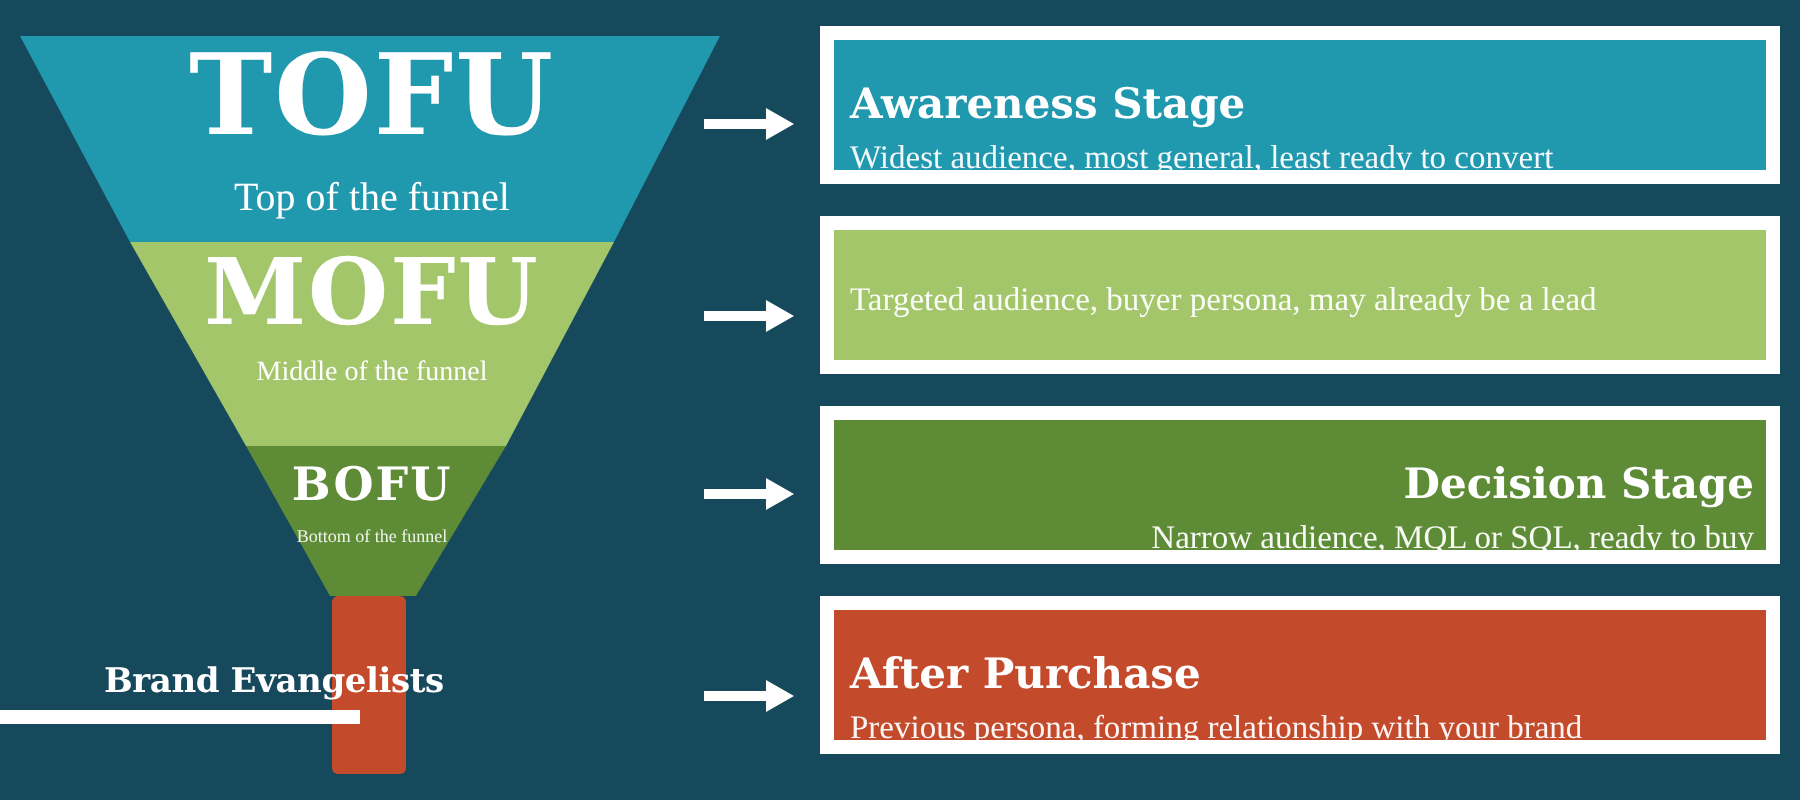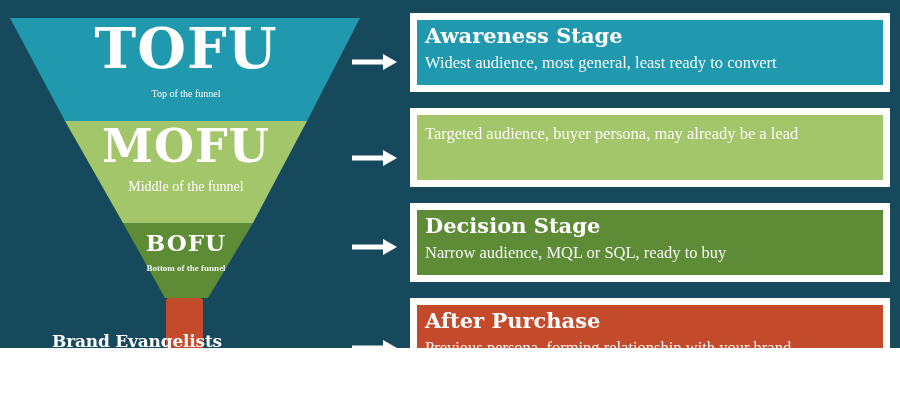--- a/index.html
+++ b/index.html
@@ -1,38 +1,38 @@
 <!DOCTYPE html>
 <html><head>
 <meta charset="utf-8">
 <style>
   html,body { margin:0; padding:0; }
   .canvas {
-    position:relative; width:900px; height:348px; overflow:hidden;
+    position:relative; width:900px; height:400px; overflow:hidden;
     font-family:"Liberation Serif", serif;
   }
   .funnel-svg { position:absolute; left:0; top:0; }
   .flabel { position:absolute; left:10px; width:352px; text-align:center; color:#fff; }
   .flabel.acronym { font-family:"DejaVu Serif", serif; font-weight:bold; letter-spacing:1px; line-height:1; }
   .tofu-acronym { top:20px; font-size:56px; }
-  .tofu-caption { top:88px; font-size:10px; }
+  .tofu-caption { top:88px; font-size:20px; }
   .mofu-acronym { top:123px; font-size:46px; }
   .mofu-caption { top:179px; font-size:14px; }
   .bofu-acronym { top:231px; font-size:23px; }
-  .bofu-caption { top:263px; font-size:9px; opacity:.9;font-weight:bold; }
+  .bofu-caption { top:263px; font-size:9px; opacity:.9; }
   .stem-label {
     position:absolute; left:15px; top:331px; width:160px; text-align:center;
     font-family:"DejaVu Serif", serif; font-weight:bold; font-size:17px; color:#fff;
     letter-spacing:-0.2px; white-space:nowrap;margin-left:37px;
   }
   .stem-underline { position:absolute; left:0; top:355px; width:180px; height:7px; background:#fff; }
   .stage {
     position:absolute; left:410px; width:480px; height:79px;
     border:7px solid #fff; box-sizing:border-box;
-    padding:4px 6px 0 8px; color:#fff;
+    padding:20px 6px 0 8px; color:#fff;
   }
   .stage-title { font-family:"DejaVu Serif", serif; font-weight:bold; font-size:21px; line-height:1.15; }
   .stage-desc { font-size:16.5px; line-height:1.2; margin-top:5px; opacity:.95; }
   .stage-1 { top:13px; } .stage-2 { top:108px; } .stage-3 { top:203px; } .stage-4 { top:298px; }
 </style>
 </head>
 <body>
 
 <div class="canvas" style="background-color: rgb(23, 73, 93);">
 
@@ -74,21 +74,21 @@
 
   <div class="stage stage-1" style="background-color: rgb(32, 152, 174);">
     <div class="stage-title">Awareness Stage</div>
     <div class="stage-desc">Widest audience, most general, least ready to convert</div>
   </div>
 
   <div class="stage stage-2" style="background-color: rgb(162, 198, 105);">
     <div class="stage-desc">Targeted audience, buyer persona, may already be a lead</div>
   </div>
 
-  <div class="stage stage-3" style="background-color: rgb(94, 140, 54);">
+  <div class="stage stage-3" style="background-color: rgb(94, 140, 54); text-align: right;">
     <div class="stage-title">Decision Stage</div>
     <div class="stage-desc">Narrow audience, MQL or SQL, ready to buy</div>
   </div>
 
   <div class="stage stage-4" style="background-color: rgb(196, 74, 44);">
     <div class="stage-title">After Purchase</div>
     <div class="stage-desc">Previous persona, forming relationship with your brand</div>
   </div>
 
 </div>

